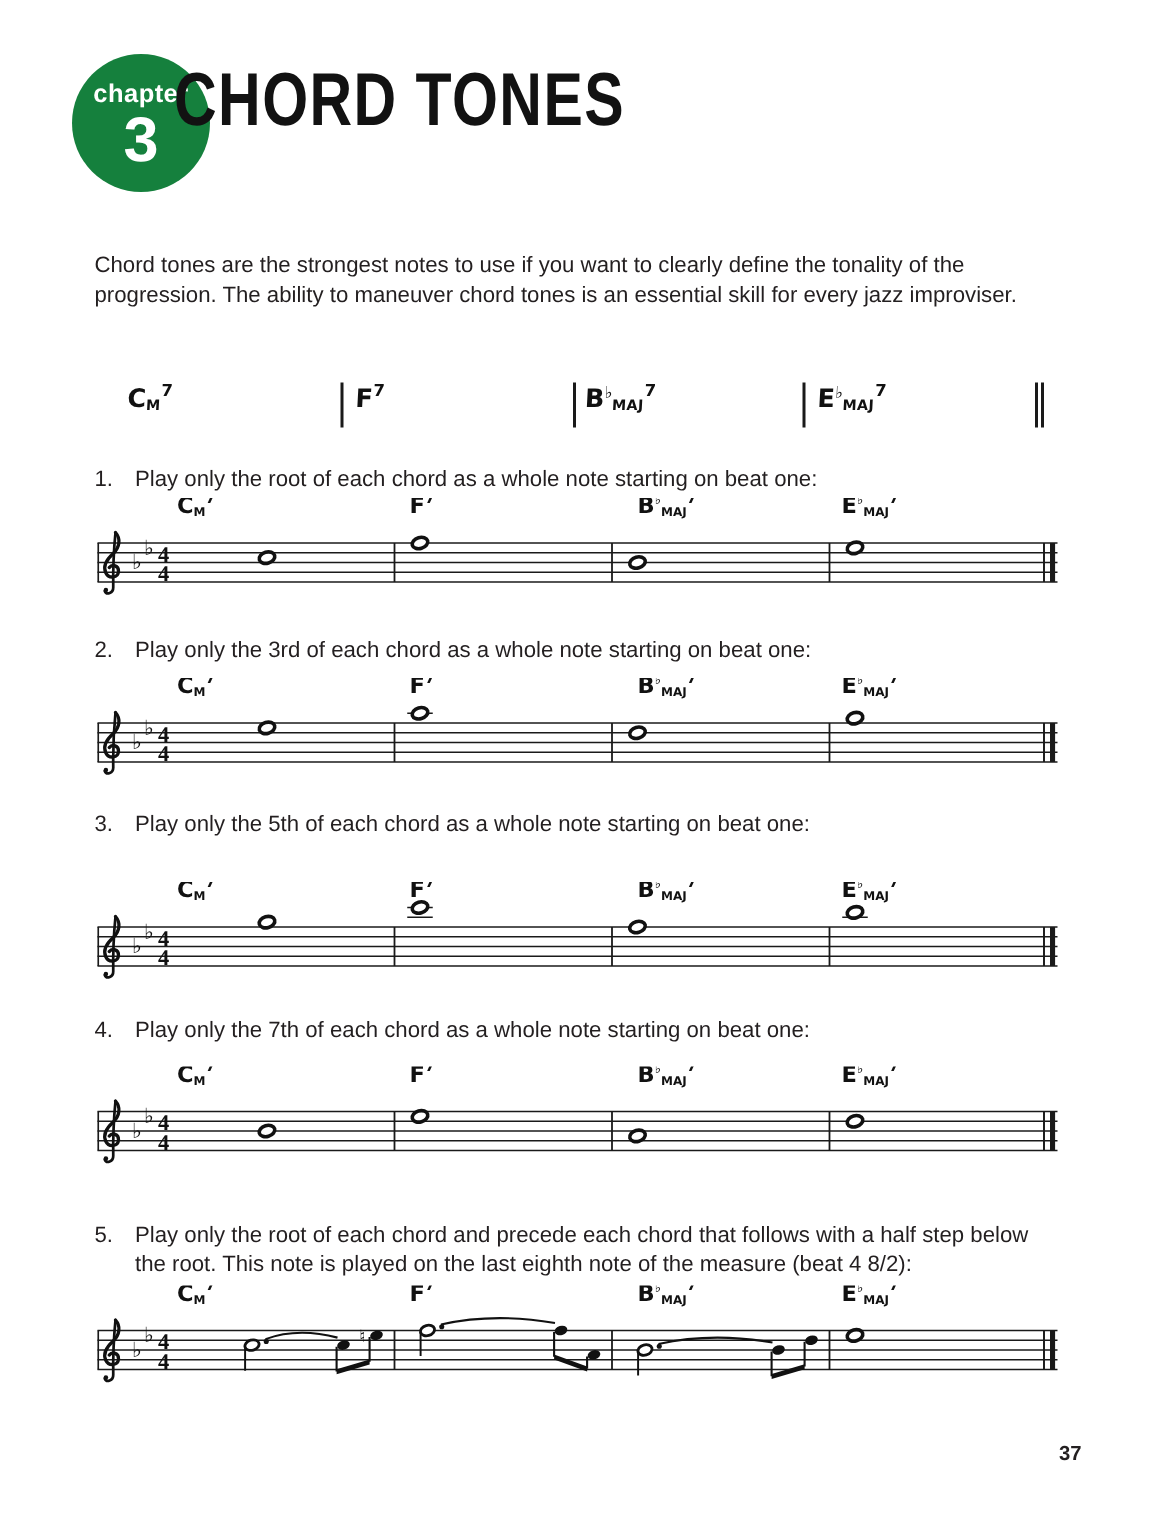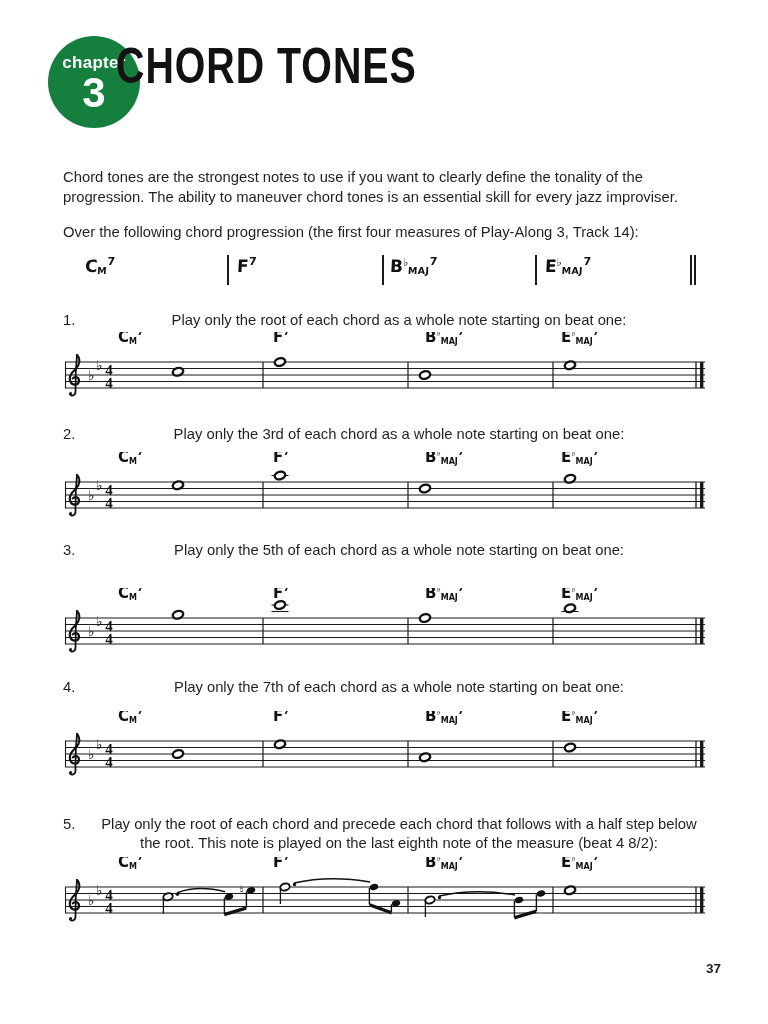--- a/index.html
+++ b/index.html
@@ -26,37 +26,36 @@
   
   .chord{font-family:"DejaVu Sans",sans-serif;color:#111;transform:skewX(-3deg);display:inline-block;}
   .c-root{font-size:17px;font-weight:bold;}
   .c-flat{font-size:11px;font-weight:bold;position:relative;top:-6px;}
   .c-q{font-size:9.5px;font-weight:bold;position:relative;top:2px;letter-spacing:.3px;}
   .c-7{font-size:11px;font-weight:bold;position:relative;top:-7px;}
   
   .ex{position:absolute;left:63px;width:645px;}
   .ex-row{display:flex;font-size:14.8px;line-height:1.28;}
   .ex-num{width:27px;flex:none;}
-  .ex-text{flex:1;text-align:center;}
+  .ex-text{flex:1;}
   .staff{width:645px;height:80px;display:block;}
   .page-num{position:absolute;left:694px;top:961px;font-size:13.5px;font-weight:bold;margin-left:12px;}
 </style>
 </head>
 <body>
 
 <div class="page">
 
   <div class="badge">
     <div class="badge-label">chapter</div>
     <div class="badge-num">3</div>
   </div>
   <div class="title">CHORD TONES</div>
 
   <p class="para">Chord tones are the strongest notes to use if you want to clearly define the tonality of the progression. The ability to maneuver chord tones is an essential skill for every jazz improviser.</p>
-  <p class="lead">Over the following chord progression (the first four measures of Play-Along 3, Track 14):</p>
 
   <div class="progression" id="progression">
       <span class="prog-chord chord" style="left: 22px;"><span class="c-root">C</span><span class="c-q">M</span><span class="c-7">7</span></span>
       <span class="prog-chord chord" style="left: 174px;"><span class="c-root">F</span><span class="c-7">7</span></span>
       <span class="prog-chord chord" style="left: 327px;"><span class="c-root">B</span><span class="c-flat">♭</span><span class="c-q">MAJ</span><span class="c-7">7</span></span>
       <span class="prog-chord chord" style="left: 482px;"><span class="c-root">E</span><span class="c-flat">♭</span><span class="c-q">MAJ</span><span class="c-7">7</span></span>
       <div class="prog-bar" style="left: 164px;"></div>
       <div class="prog-bar" style="left: 319px;"></div>
       <div class="prog-bar" style="left: 472px;"></div>
       <div class="prog-bar" style="left: 627px;"></div>

